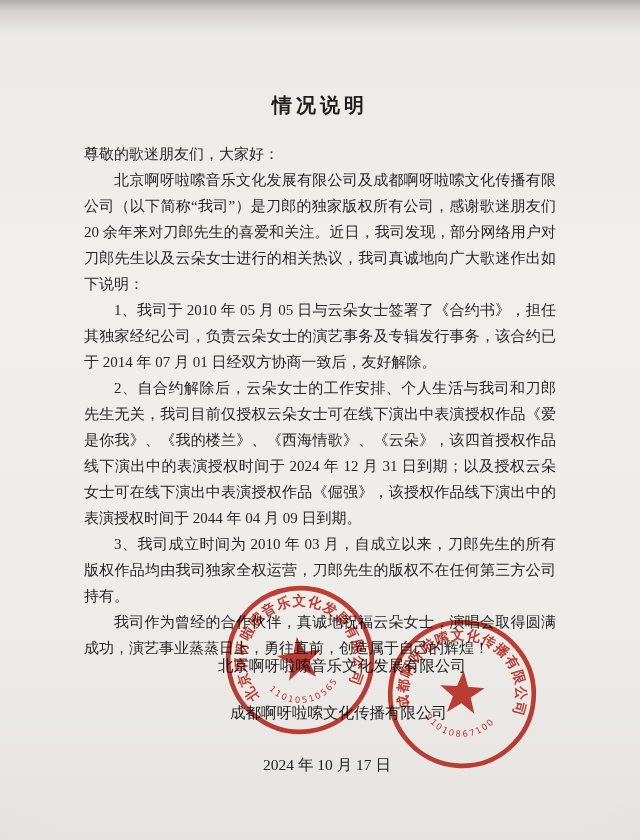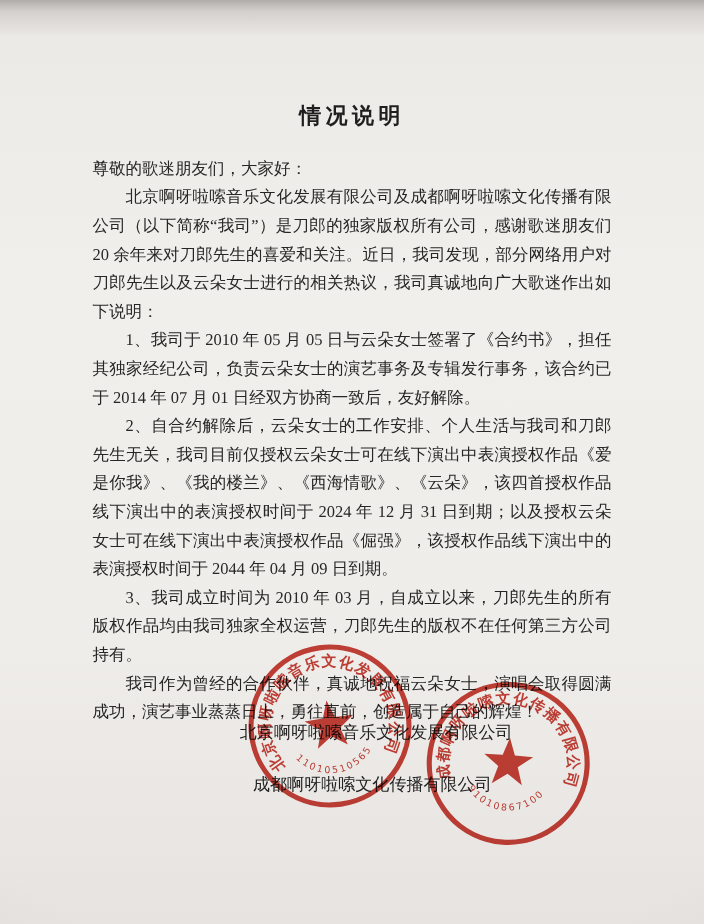--- a/index.html
+++ b/index.html
@@ -94,20 +94,21 @@
     <p class="para">北京啊呀啦嗦音乐文化发展有限公司及成都啊呀啦嗦文化传播有限公司（以下简称“我司”）是刀郎的独家版权所有公司，感谢歌迷朋友们 20 余年来对刀郎先生的喜爱和关注。近日，我司发现，部分网络用户对刀郎先生以及云朵女士进行的相关热议，我司真诚地向广大歌迷作出如下说明：</p>
     <p class="para">1、我司于 2010 年 05 月 05 日与云朵女士签署了《合约书》，担任其独家经纪公司，负责云朵女士的演艺事务及专辑发行事务，该合约已于 2014 年 07 月 01 日经双方协商一致后，友好解除。</p>
     <p class="para">2、自合约解除后，云朵女士的工作安排、个人生活与我司和刀郎先生无关，我司目前仅授权云朵女士可在线下演出中表演授权作品《爱是你我》、《我的楼兰》、《西海情歌》、《云朵》，该四首授权作品线下演出中的表演授权时间于 2024 年 12 月 31 日到期；以及授权云朵女士可在线下演出中表演授权作品《倔强》，该授权作品线下演出中的表演授权时间于 2044 年 04 月 09 日到期。</p>
     <p class="para">3、我司成立时间为 2010 年 03 月，自成立以来，刀郎先生的所有版权作品均由我司独家全权运营，刀郎先生的版权不在任何第三方公司持有。</p>
     <p class="para">我司作为曾经的合作伙伴，真诚地祝福云朵女士，演唱会取得圆满成功，演艺事业蒸蒸日上，勇往直前，创造属于自己的辉煌！</p>
   </div>
 
   <div class="sign-area">
     <div class="sig sig1">北京啊呀啦嗦音乐文化发展有限公司</div>
     <div class="sig sig2">成都啊呀啦嗦文化传播有限公司</div>
+    <div class="doc-date">2024 年 10 月 17 日</div>
 
     <svg class="seal seal1" viewBox="0 0 200 200">
       <circle class="ring" cx="100" cy="100" r="92"></circle>
       <polygon class="star" points="100,70 107.1,90.3 128.5,90.7 111.4,103.7 117.6,124.3 100,112 82.4,124.3 88.6,103.7 71.5,90.7 92.9,90.3"></polygon>
       <path id="arcTop1" d="M 39.4,135 A 70 70 0 1 1 160.6,135" fill="none"></path>
       <path id="arcBot1" d="M 57.9,135.4 A 55 55 0 0 0 142.1,135.4" fill="none"></path>
       <text class="seal-text">
         <textPath href="#arcTop1" startOffset="50%">北京啊呀啦嗦音乐文化发展有限公司</textPath>
       </text>
       <text class="seal-num">

